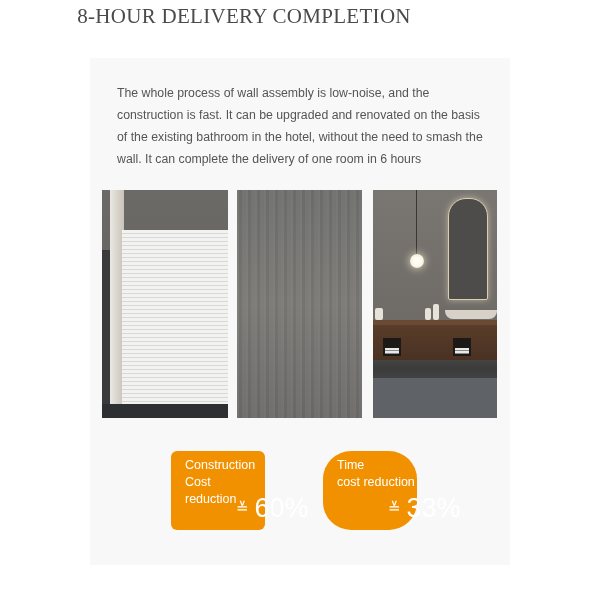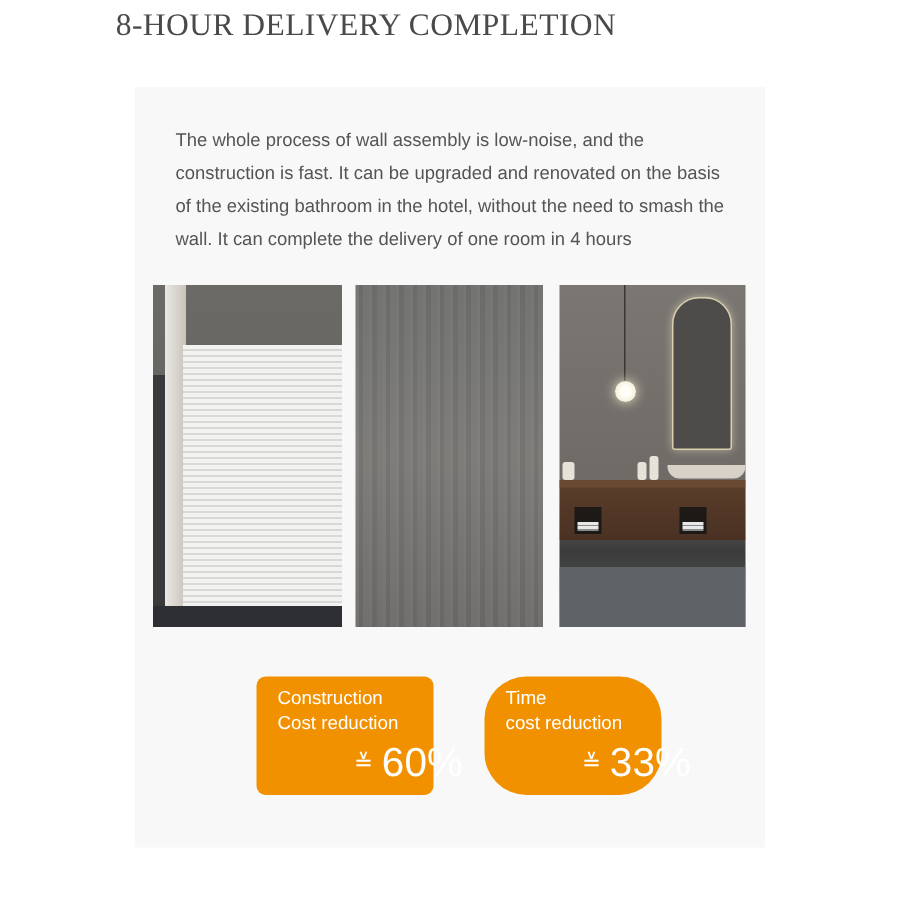--- a/index.html
+++ b/index.html
@@ -25,34 +25,34 @@
   .cord { position:absolute; left:43px; top:0; width:1px; height:70px; background:#3a3733; }
   .bulb { position:absolute; left:37px; top:64px; width:14px; height:14px; border-radius:50%; background:radial-gradient(circle,#fffef6 30%,#f0e6c8 100%); box-shadow:0 0 8px rgba(255,245,210,0.9); }
   .vanity { position:absolute; left:0; top:130px; width:124px; height:40px; background:linear-gradient(180deg,#5b3e2b,#4a3122); }
   .vanity-top { position:absolute; left:0; top:130px; width:124px; height:5px; background:#6b4a33; }
   .basin { position:absolute; left:72px; top:120px; width:52px; height:9px; background:#d8d1c8; border-radius:0 0 8px 8px; }
   .cubby { position:absolute; top:148px; width:18px; height:18px; background:#1d1916; }
   .towel { position:absolute; left:2px; bottom:2px; width:14px; height:6px; background:repeating-linear-gradient(180deg,#e8e8e8 0 2px,#8a8a8a 2px 3px); }
   .bottles { position:absolute; top:118px; height:12px; background:#e6e2d8; border-radius:2px; }
   .floor3 { position:absolute; left:0; bottom:0; width:124px; height:40px; background:#5f6367; }
   
-  .stat { position:absolute; top:393px; width:118px; height:79px; background:#f29100; border-radius:6px; color:#fff; }
+  .stat { position:absolute; top:393px; width:94px; height:79px; background:#f29100; border-radius:6px; color:#fff; }
   .stat1 { left:81px; }
   .stat2 { left:233px;border-radius:28px; }
   .stat .lbl { position:absolute; left:14px; top:6px; font-size:12.5px; line-height:17px; }
   .stat .val { position:absolute; left:17px; top:42px; font-size:27px; line-height:30px; white-space:nowrap;margin-left:48px; }
   .stat .chev { display:inline-block; font-size:15px; vertical-align:4px; margin-right:6px; }
 </style>
 </head>
 <body>
 
 <div class="title">8-HOUR DELIVERY COMPLETION</div>
 
 <div class="card">
-  <div class="desc">The whole process of wall assembly is low-noise, and the construction is fast. It can be upgraded and renovated on the basis of the existing bathroom in the hotel, without the need to smash the wall. It can complete the delivery of one room in 4 hours</div>
+  <div class="desc">The whole process of wall assembly is low-noise, and the construction is fast. It can be upgraded and renovated on the basis of the existing bathroom in the hotel, without the need to smash the wall. It can complete the delivery of one room in 6 hours</div>
 
   <div class="img img1">
     <div class="darkside"></div>
     <div class="stack-edge"></div>
     <div class="stack"></div>
     <div class="floor1"></div>
   </div>
 
   <div class="img img2"></div>
 

